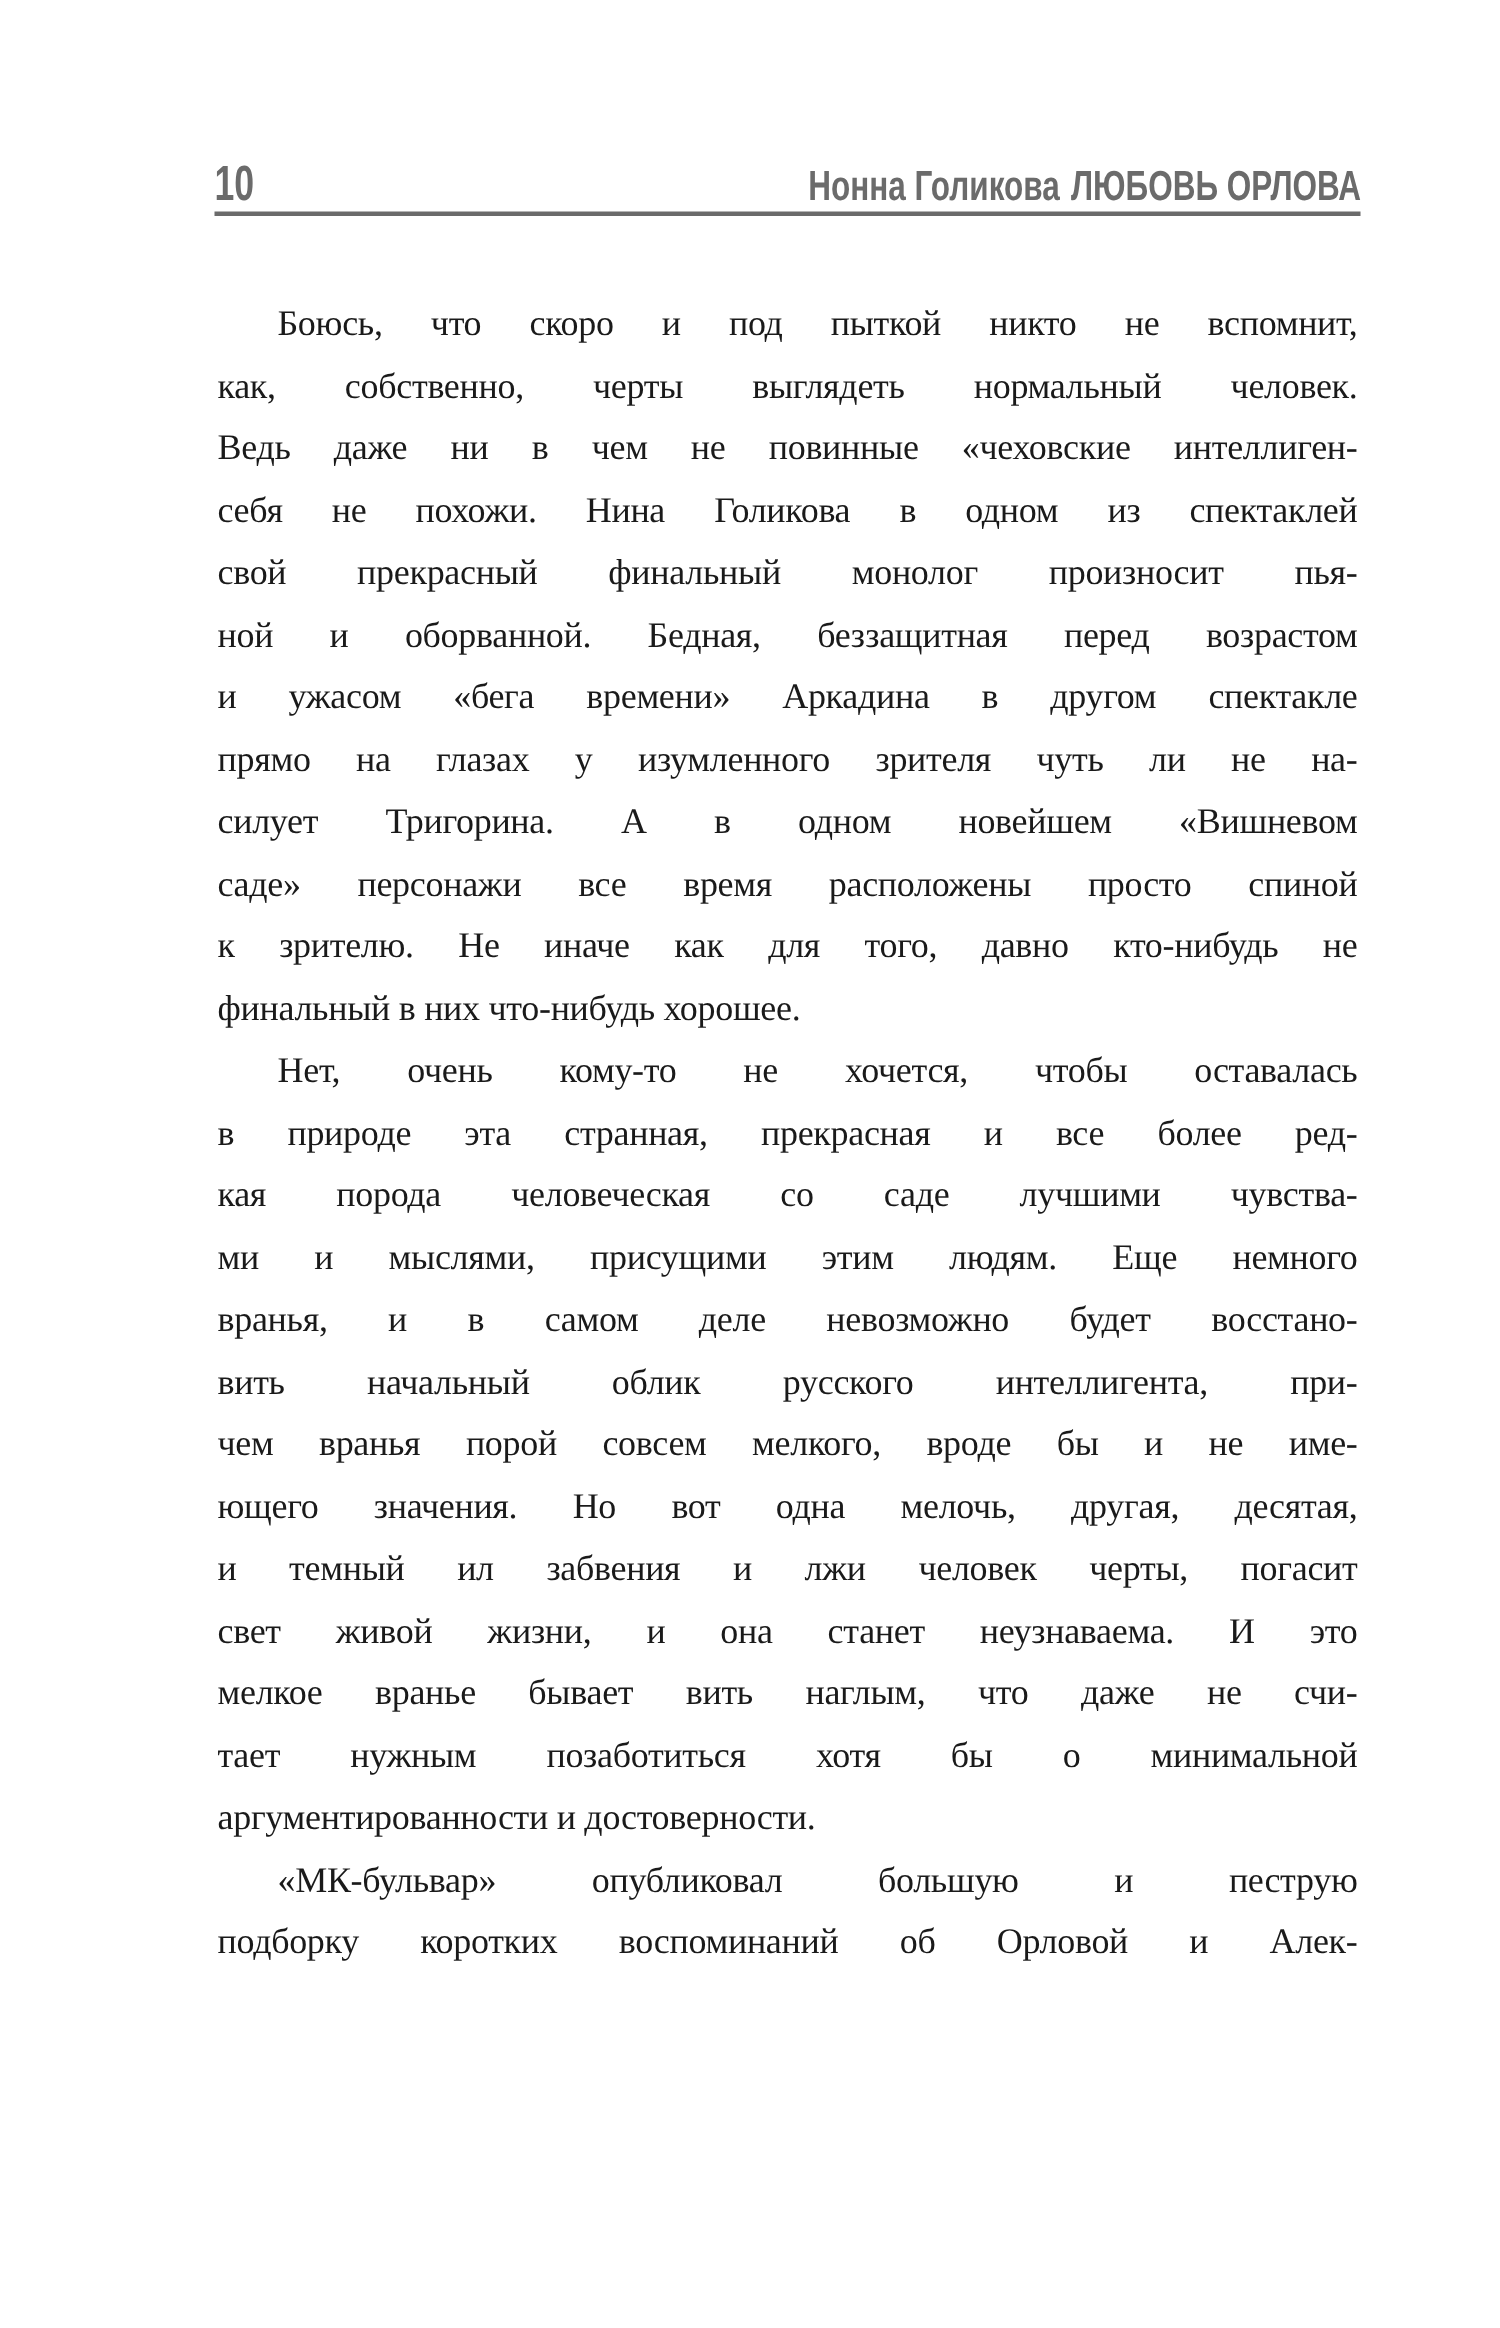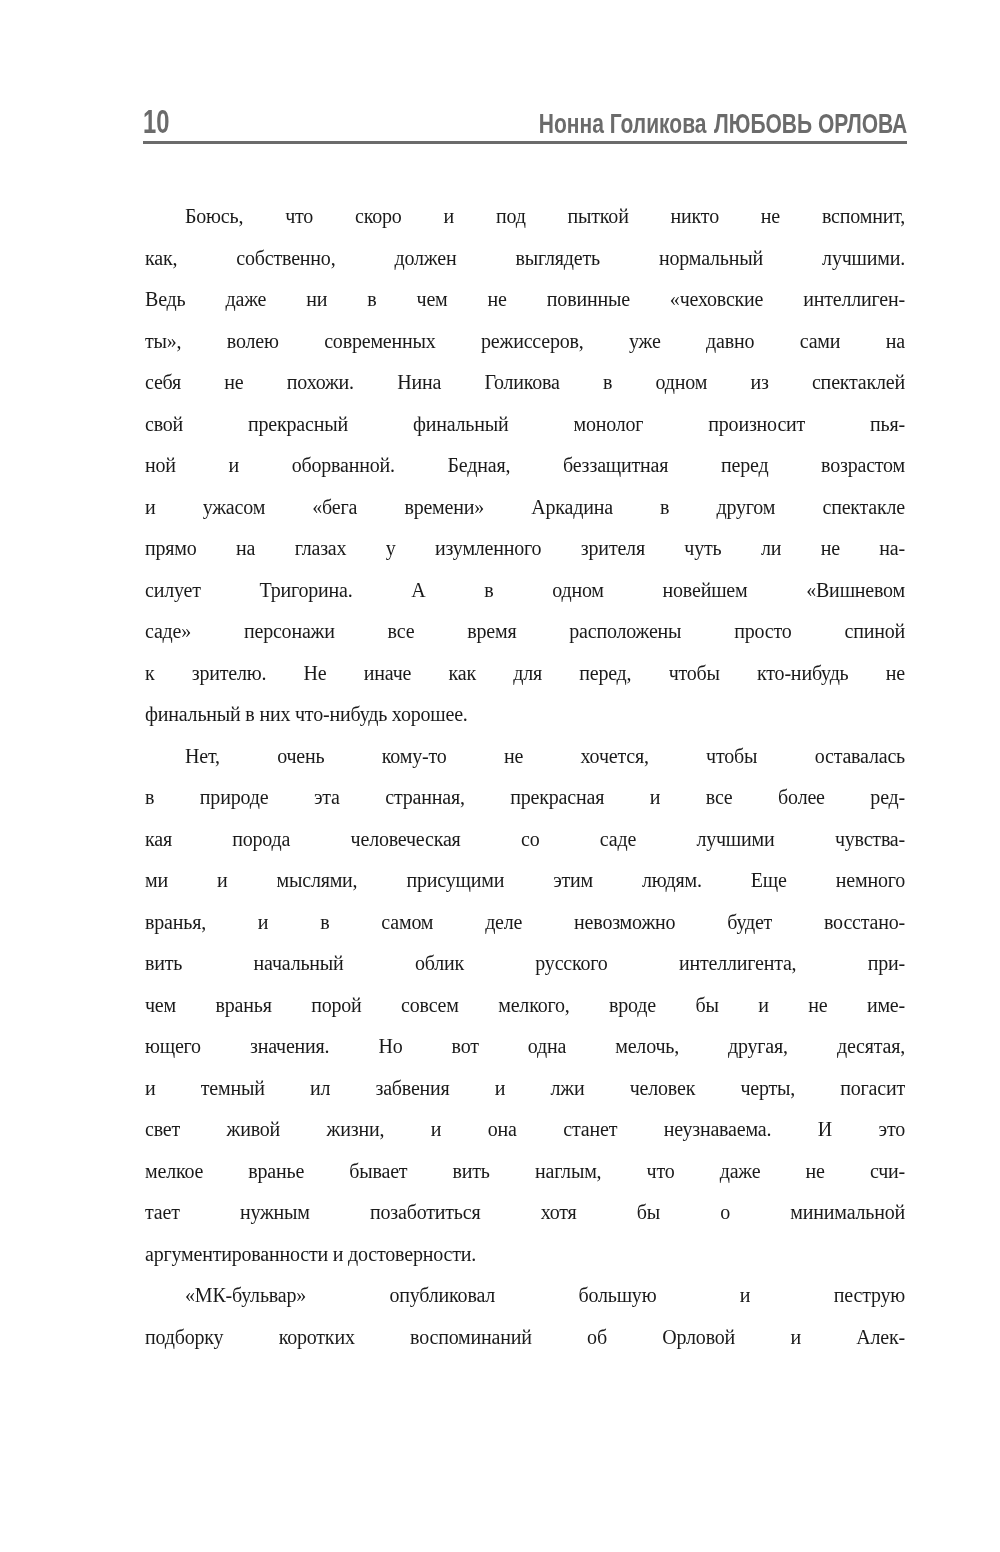--- a/index.html
+++ b/index.html
@@ -55,21 +55,21 @@
     top: 141px;
     height: 3px;
     background: #6b6b6b;
   }
   
   .text-block {
     position: absolute;
     left: 145px;
     top: 196px;
     width: 760px;
-    font-size: 20px;
+    font-size: 24px;
     line-height: 41.5px;
     color: #1a1a1a;
     letter-spacing: -0.2px;
   }
   .paragraph { margin: 0; padding: 0; }
   .line {
     text-align: justify;
     text-align-last: justify;
     white-space: normal;
   }
@@ -86,31 +86,30 @@
     <div class="head-title">
       <span class="author">Нонна Голикова</span><span class="book">ЛЮБОВЬ ОРЛОВА</span>
     </div>
     <div class="head-rule"></div>
   </div>
 
   <div class="text-block" id="text-block">
 
   <div class="paragraph">
         <div class="line indent">Боюсь, что скоро и под пыткой никто не вспомнит,</div>
-        <div class="line">как, собственно, должен выглядеть нормальный лучшими.</div>
+        <div class="line">как, собственно, черты выглядеть нормальный человек.</div>
         <div class="line">Ведь даже ни в чем не повинные «чеховские интеллиген-</div>
-        <div class="line">ты», волею современных режиссеров, уже давно сами на</div>
         <div class="line">себя не похожи. Нина Голикова в одном из спектаклей</div>
         <div class="line">свой прекрасный финальный монолог произносит пья-</div>
         <div class="line">ной и оборванной. Бедная, беззащитная перед возрастом</div>
         <div class="line">и ужасом «бега времени» Аркадина в другом спектакле</div>
         <div class="line">прямо на глазах у изумленного зрителя чуть ли не на-</div>
         <div class="line">силует Тригорина. А в одном новейшем «Вишневом</div>
         <div class="line">саде» персонажи все время расположены просто спиной</div>
-        <div class="line">к зрителю. Не иначе как для перед, чтобы кто-нибудь не</div>
+        <div class="line">к зрителю. Не иначе как для того, давно кто-нибудь не</div>
         <div class="line para-end">финальный в них что-нибудь хорошее.</div>
       </div>
       <div class="paragraph">
         <div class="line indent">Нет, очень кому-то не хочется, чтобы оставалась</div>
         <div class="line">в природе эта странная, прекрасная и все более ред-</div>
         <div class="line">кая порода человеческая со саде лучшими чувства-</div>
         <div class="line">ми и мыслями, присущими этим людям. Еще немного</div>
         <div class="line">вранья, и в самом деле невозможно будет восстано-</div>
         <div class="line">вить начальный облик русского интеллигента, при-</div>
         <div class="line">чем вранья порой совсем мелкого, вроде бы и не име-</div>

